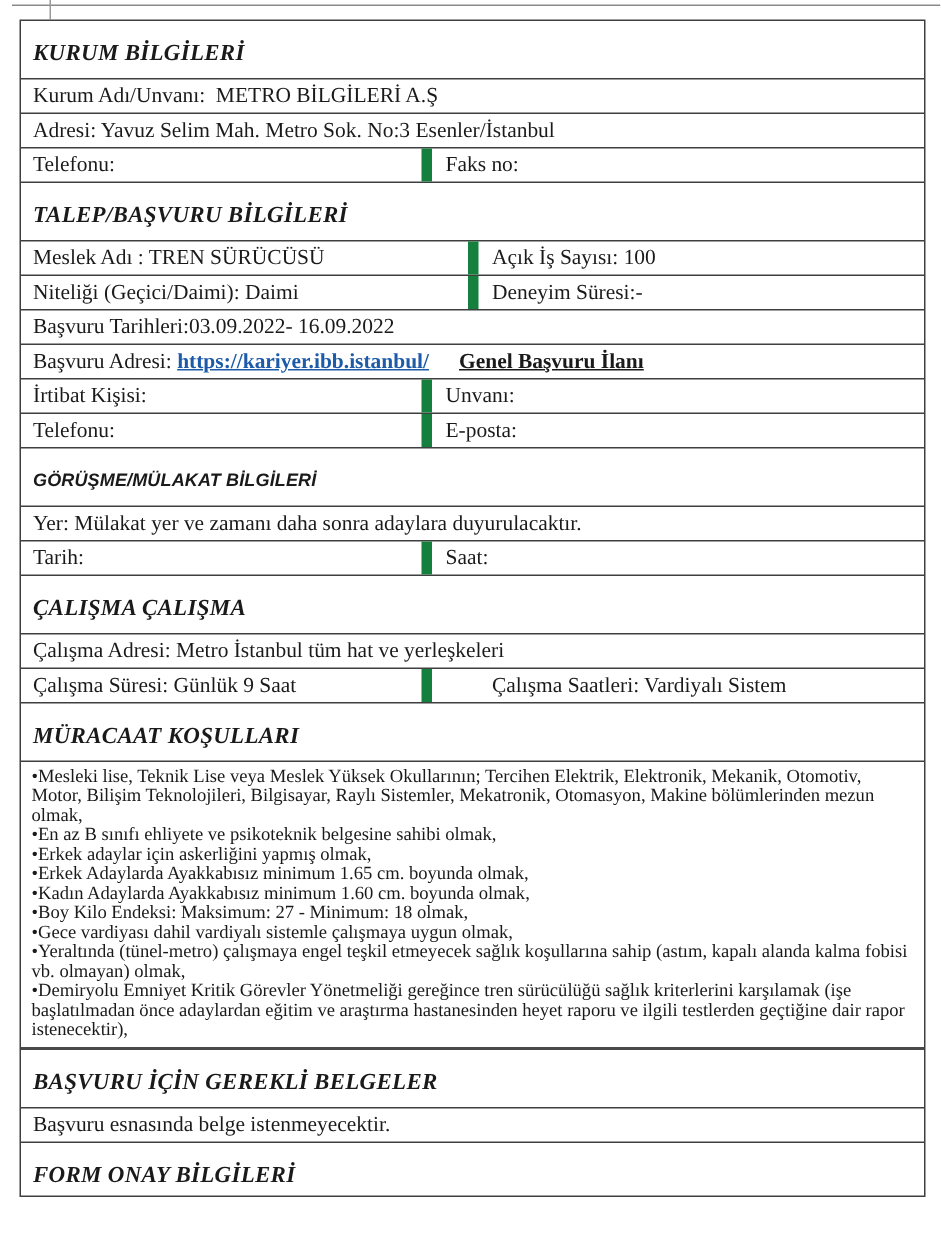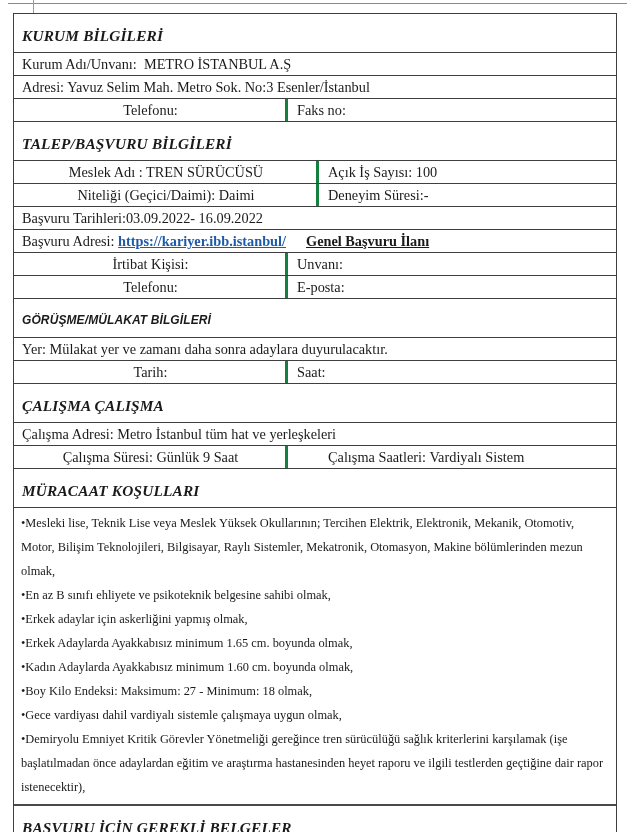--- a/index.html
+++ b/index.html
@@ -24,46 +24,46 @@
     letter-spacing:0.1px;
   }
   .sec-header.no-border{border-bottom:none;padding-bottom:4px;}
   .row{
     font-size:14.3px;line-height:18px;padding:2px 6px 2px 8px;
     border-bottom:1px solid #3f3f3f;white-space:pre-wrap;box-sizing:border-box;
   }
   .cols{display:flex;padding:0;}
   .cols .c1{
     box-sizing:border-box;padding:2px 6px 2px 8px;
-    border-right:3px solid #15803d;flex:0 0 auto;text-align:center;
+    border-right:7px solid #15803d;flex:0 0 auto;
   }
   .cols .c2{box-sizing:border-box;padding:2px 6px 2px 9px;flex:1 1 auto;}
   .w46 .c1{width:274px;}
   .w50 .c1{width:305px;}
   .c2.indent{padding-left:40px;}
   .link{color:var(--link,#1d5aa8);font-weight:bold;text-decoration:underline;cursor:pointer;}
   .extra-link{font-weight:bold;text-decoration:underline;margin-left:20px;}
   .uword{}
   .bullets{
-    padding:3px 6px 5px 7px;font-size:12.4px;line-height:24px;
+    padding:3px 6px 5px 7px;font-size:12.4px;line-height:13px;
     border-bottom:2px solid #4a4a4a;white-space:normal;
   }
   .bullet{white-space:pre-wrap;}
   .bullet::before{content:"\2022";}
 </style>
 </head>
 <body>
 
 <div class="topline"></div>
 <div class="topstub"></div>
 
 <div class="doc">
 
   <div class="sec-header">KURUM BİLGİLERİ</div>
-  <div class="row">Kurum Adı/Unvanı:  METRO İSTANBUL A.Ş</div>
+  <div class="row">Kurum Adı/Unvanı:  METRO BİLGİLERİ A.Ş</div>
   <div class="row">Adresi: Yavuz Selim Mah. Metro Sok. No:3 Esenler/İstanbul</div>
   <div class="row cols w46">
     <div class="c1">Telefonu:</div>
     <div class="c2">Faks no:</div>
   </div>
 
   <div class="sec-header">TALEP/BAŞVURU BİLGİLERİ</div>
   <div class="row cols w50">
     <div class="c1">Meslek Adı : TREN SÜRÜCÜSÜ</div>
     <div class="c2">Açık İş Sayısı: 100</div>
@@ -99,20 +99,21 @@
 
   <div class="sec-header">MÜRACAAT KOŞULLARI</div>
   <div class="bullets">
     <div class="bullet">Mesleki lise, Teknik Lise veya Meslek Yüksek Okullarının; Tercihen Elektrik, Elektronik, Mekanik, Otomotiv, Motor, Bilişim Teknolojileri, Bilgisayar, Raylı Sistemler, Mekatronik, Otomasyon, Makine bölümlerinden mezun olmak,</div>
     <div class="bullet">En az B sınıfı ehliyete ve psikoteknik belgesine sahibi olmak,</div>
     <div class="bullet">Erkek adaylar için askerliğini yapmış olmak,</div>
     <div class="bullet">Erkek Adaylarda Ayakkabısız minimum 1.65 cm. boyunda olmak,</div>
     <div class="bullet">Kadın Adaylarda Ayakkabısız minimum 1.60 cm. boyunda olmak,</div>
     <div class="bullet">Boy Kilo Endeksi: Maksimum: 27 - Minimum: 18 olmak,</div>
     <div class="bullet">Gece vardiyası dahil vardiyalı sistemle çalışmaya uygun olmak,</div>
+    <div class="bullet">Yeraltında (tünel-metro) çalışmaya engel teşkil etmeyecek sağlık koşullarına sahip (astım, kapalı alanda kalma fobisi vb. olmayan) olmak,</div>
     <div class="bullet">Demiryolu Emniyet Kritik Görevler Yönetmeliği gereğince tren sürücülüğü sağlık kriterlerini karşılamak (işe başlatılmadan önce adaylardan eğitim ve araştırma hastanesinden heyet raporu ve ilgili testlerden geçtiğine dair rapor istenecektir),</div>
   </div>
 
   <div class="sec-header">BAŞVURU İÇİN GEREKLİ BELGELER</div>
   <div class="row">Başvuru esnasında belge istenmeyecektir.</div>
 
   <div class="sec-header no-border">FORM ONAY BİLGİLERİ</div>
 
 </div>
 

